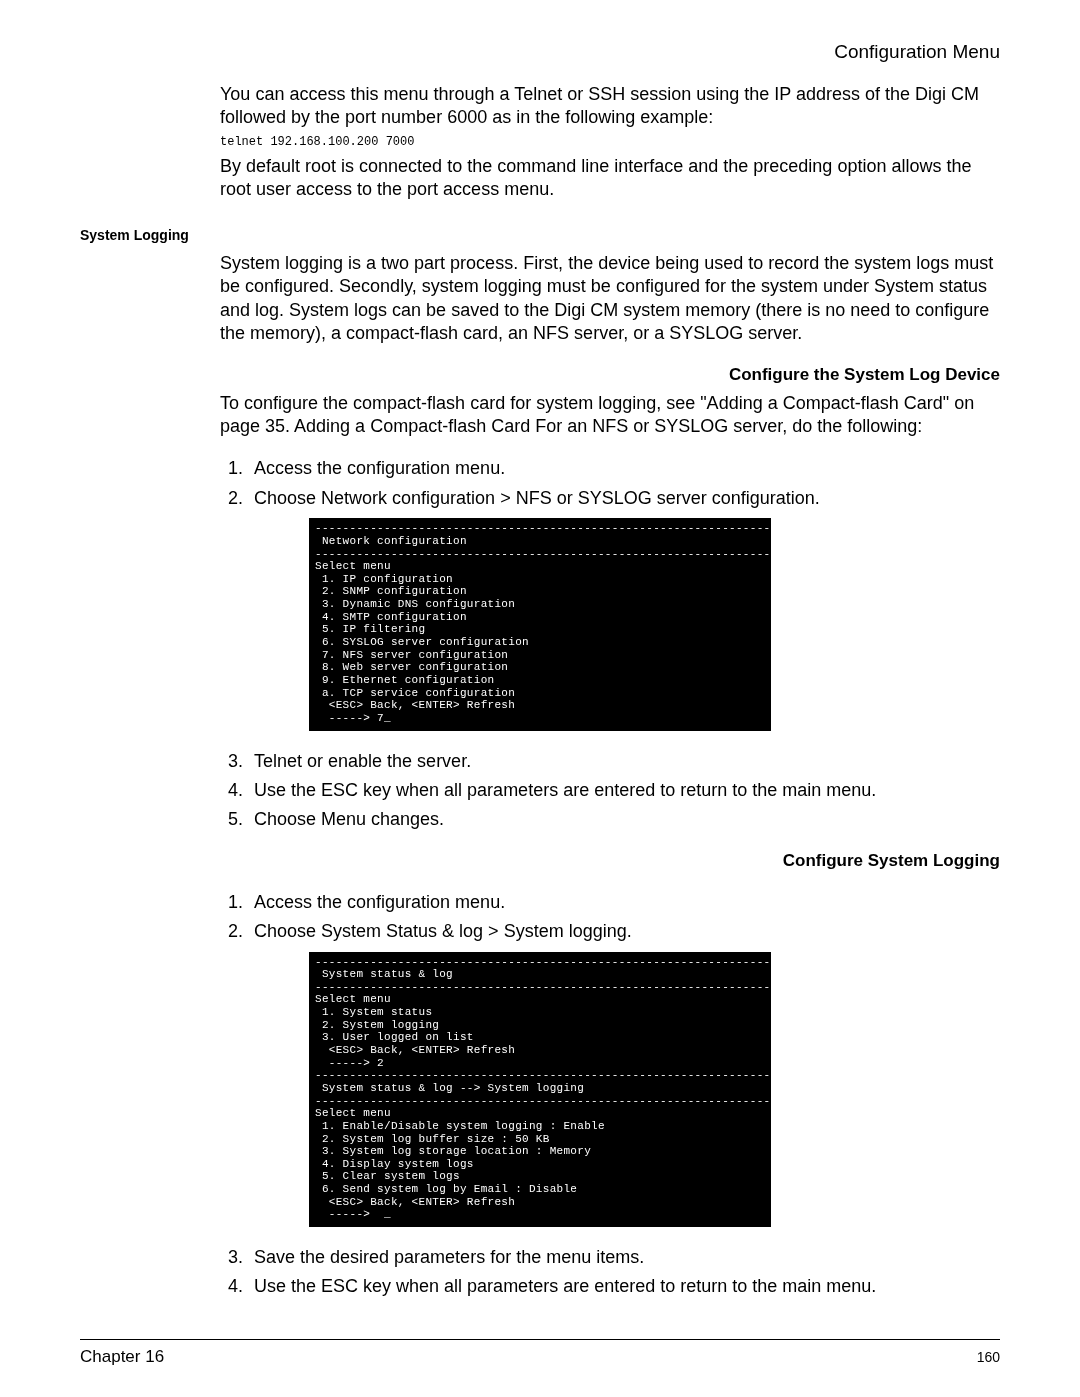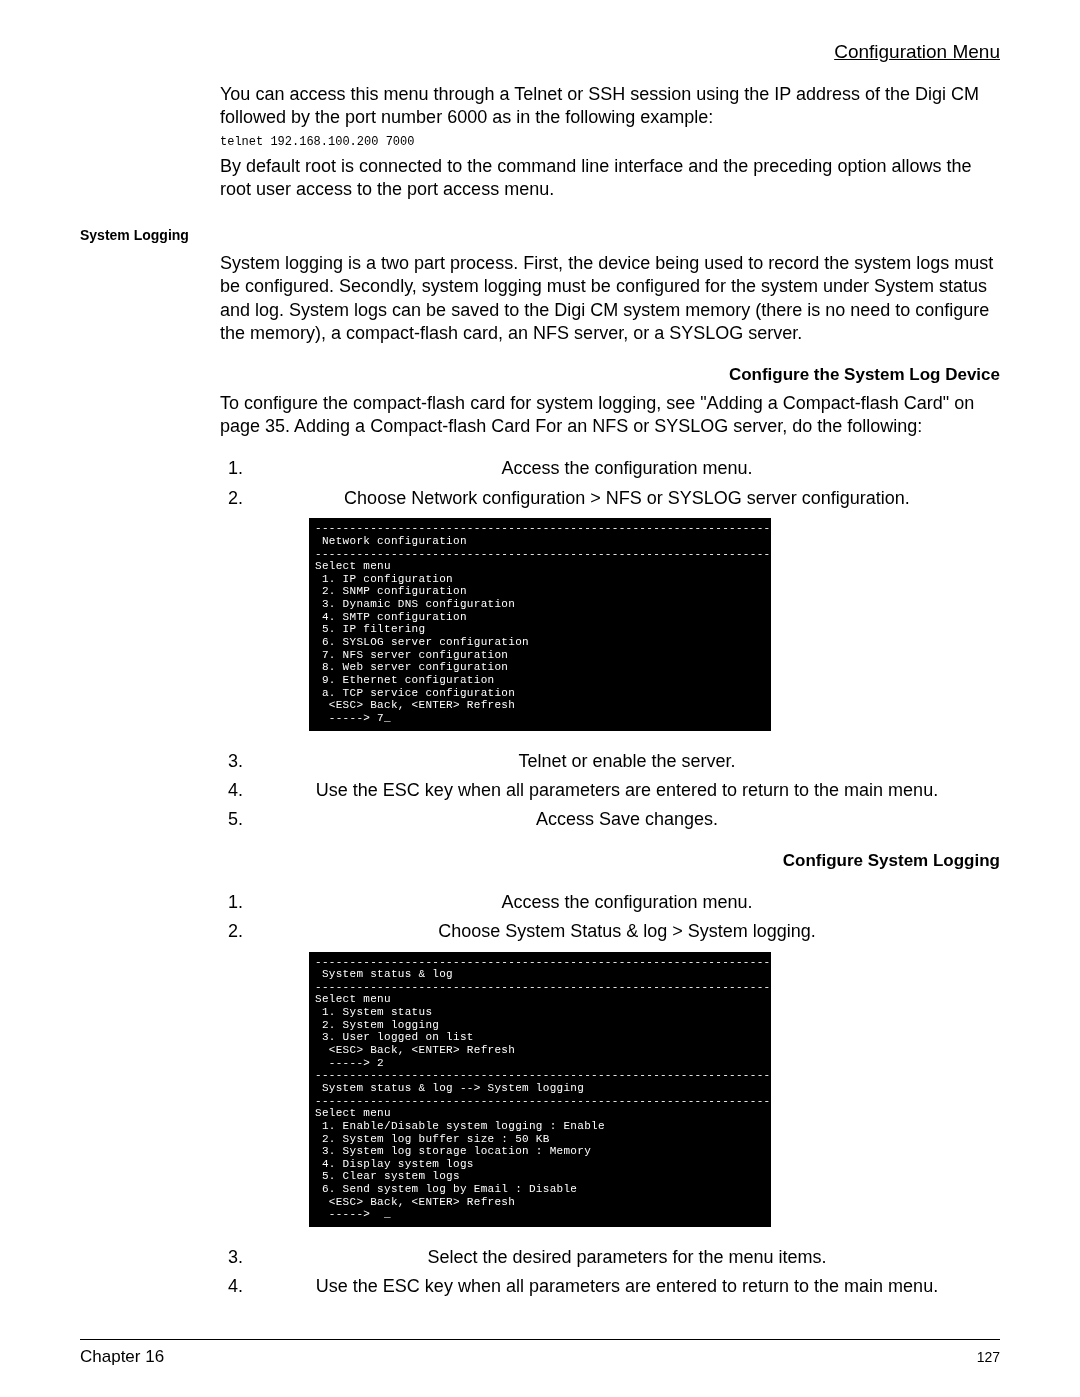--- a/index.html
+++ b/index.html
@@ -9,21 +9,20 @@
     margin: 0;
     padding: 40px 80px 20px 80px;
     width: 1080px;
     box-sizing: border-box;
     line-height: 1.3;
   }
   .header-right {
     text-align: right;
     font-size: 19px;
     margin-bottom: 18px;
-    text-decoration: underline;
   }
   .body-text {
     margin-left: 140px;
     margin-bottom: 6px;
   }
   .code-line {
     font-family: "Courier New", monospace;
     font-size: 12px;
     margin-left: 140px;
     margin-bottom: 4px;
@@ -41,21 +40,20 @@
     margin-left: 140px;
     margin-top: 18px;
     margin-bottom: 6px;
     text-align: right;
   }
   ol {
     margin-left: 140px;
     padding-left: 28px;
     margin-top: 19px;
     margin-bottom: 6px;
-    text-align: center;
   }
   ol li {
     padding-left: 6px;
     margin-bottom: 6px;
   }
   .terminal {
     background: #000;
     color: #fff;
     font-family: "Courier New", monospace;
     font-size: 11px;
@@ -112,21 +110,21 @@
  7. NFS server configuration
  8. Web server configuration
  9. Ethernet configuration
  a. TCP service configuration
   &lt;ESC&gt; Back, &lt;ENTER&gt; Refresh
   -----&gt; 7_</div>
 
 <ol start="3">
   <li>Telnet or enable the server.</li>
   <li>Use the ESC key when all parameters are entered to return to the main menu.</li>
-  <li>Access Save changes.</li>
+  <li>Choose Menu changes.</li>
 </ol>
 
 <div class="h3">Configure System Logging</div>
 
 <ol>
   <li>Access the configuration menu.</li>
   <li>Choose System Status &amp; log &gt; System logging.</li>
 </ol>
 
 <div class="terminal">------------------------------------------------------------------------
@@ -145,20 +143,20 @@
  1. Enable/Disable system logging : Enable
  2. System log buffer size : 50 KB
  3. System log storage location : Memory
  4. Display system logs
  5. Clear system logs
  6. Send system log by Email : Disable
   &lt;ESC&gt; Back, &lt;ENTER&gt; Refresh
   -----&gt;  _</div>
 
 <ol start="3">
-  <li>Select the desired parameters for the menu items.</li>
+  <li>Save the desired parameters for the menu items.</li>
   <li>Use the ESC key when all parameters are entered to return to the main menu.</li>
 </ol>
 
 <div class="page-footer">
   <span>Chapter 16</span>
-  <span class="pn">127</span>
+  <span class="pn">160</span>
 </div>
 
 </body></html>

